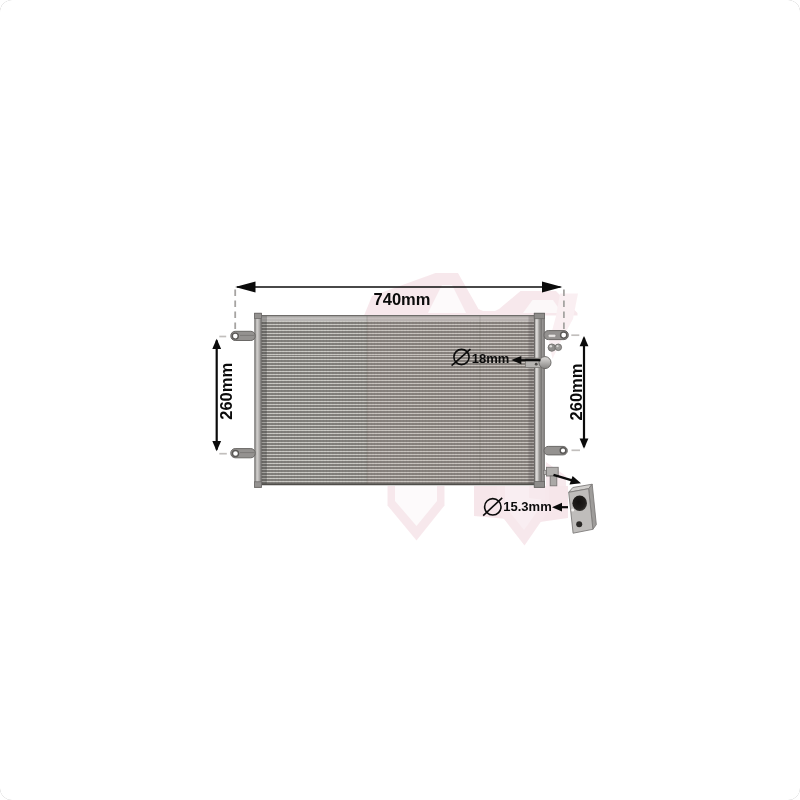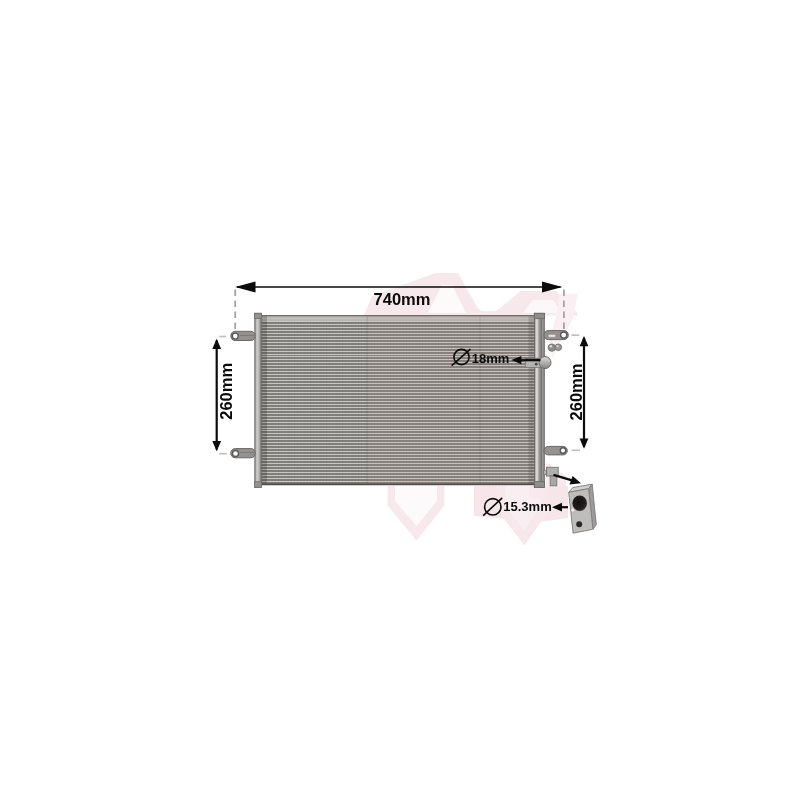--- a/index.html
+++ b/index.html
@@ -1,17 +1,17 @@
 <!DOCTYPE html>
 <html><head>
 <meta charset="utf-8">
 <title>Condenser</title>
 <style>
   html,body{margin:0;padding:0;background:#ffffff;}
-  .wrap{width:800px;height:800px;position:relative;background:#a3a3a3;overflow:hidden;}
+  .wrap{width:800px;height:800px;position:relative;background:#a3a3a3;overflow:hidden;border-radius:12px;}
   text{font-family:"Liberation Sans", sans-serif;font-weight:bold;fill:#0b0b0b;}
 </style>
 </head>
 <body>
 <div class="wrap">
 <svg width="800" height="800" viewBox="0 0 800 800" xmlns="http://www.w3.org/2000/svg">
 <defs>
   <pattern id="fins" width="8" height="2.93" patternUnits="userSpaceOnUse">
     <rect x="0" y="0" width="8" height="2.93" fill="#8a8885"></rect>
     <rect x="0" y="0" width="8" height="0.95" fill="#d6d4d1"></rect>

